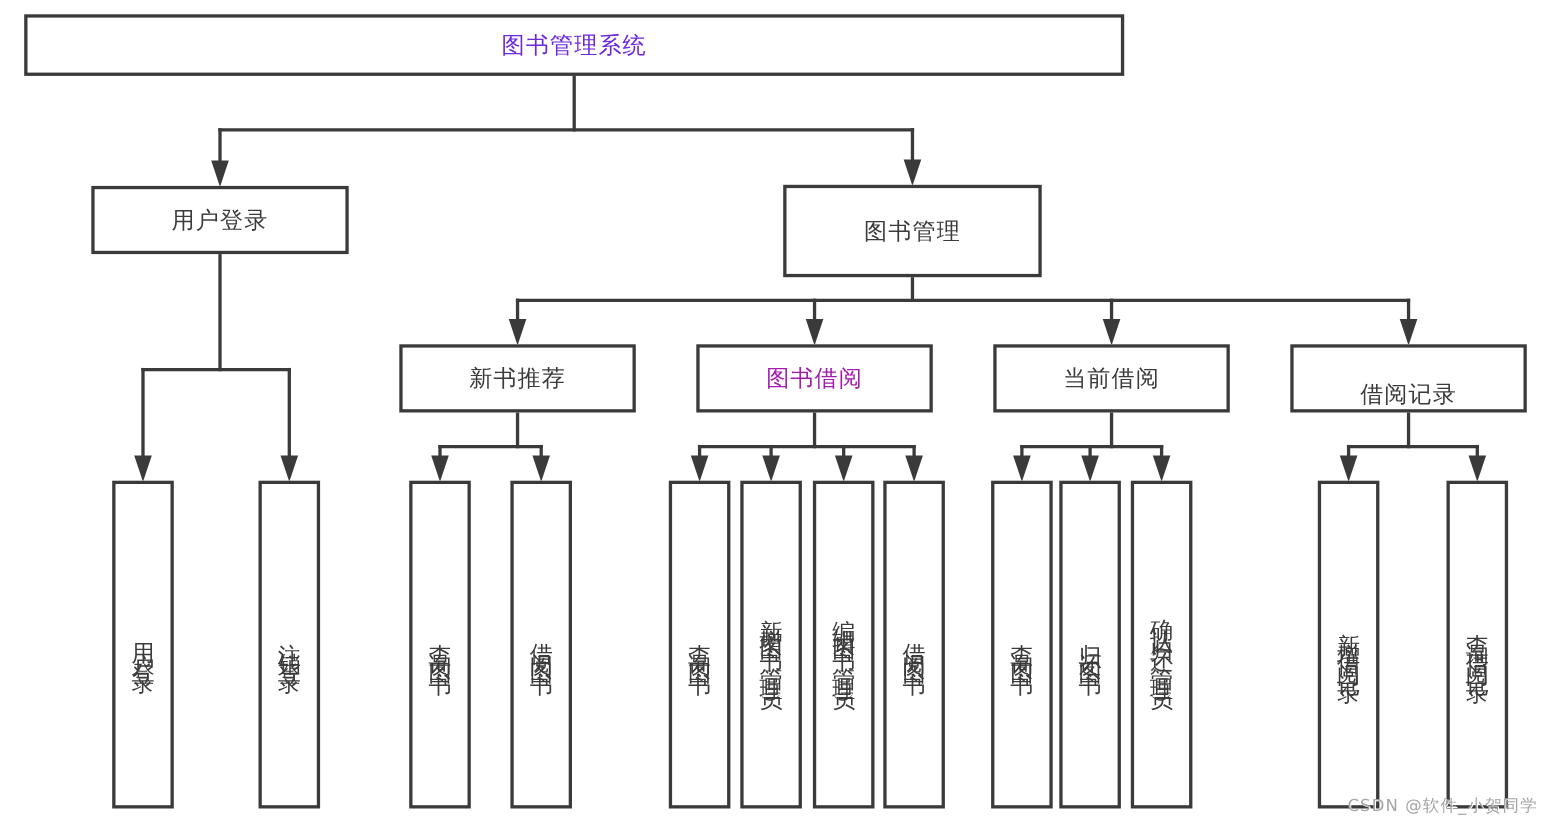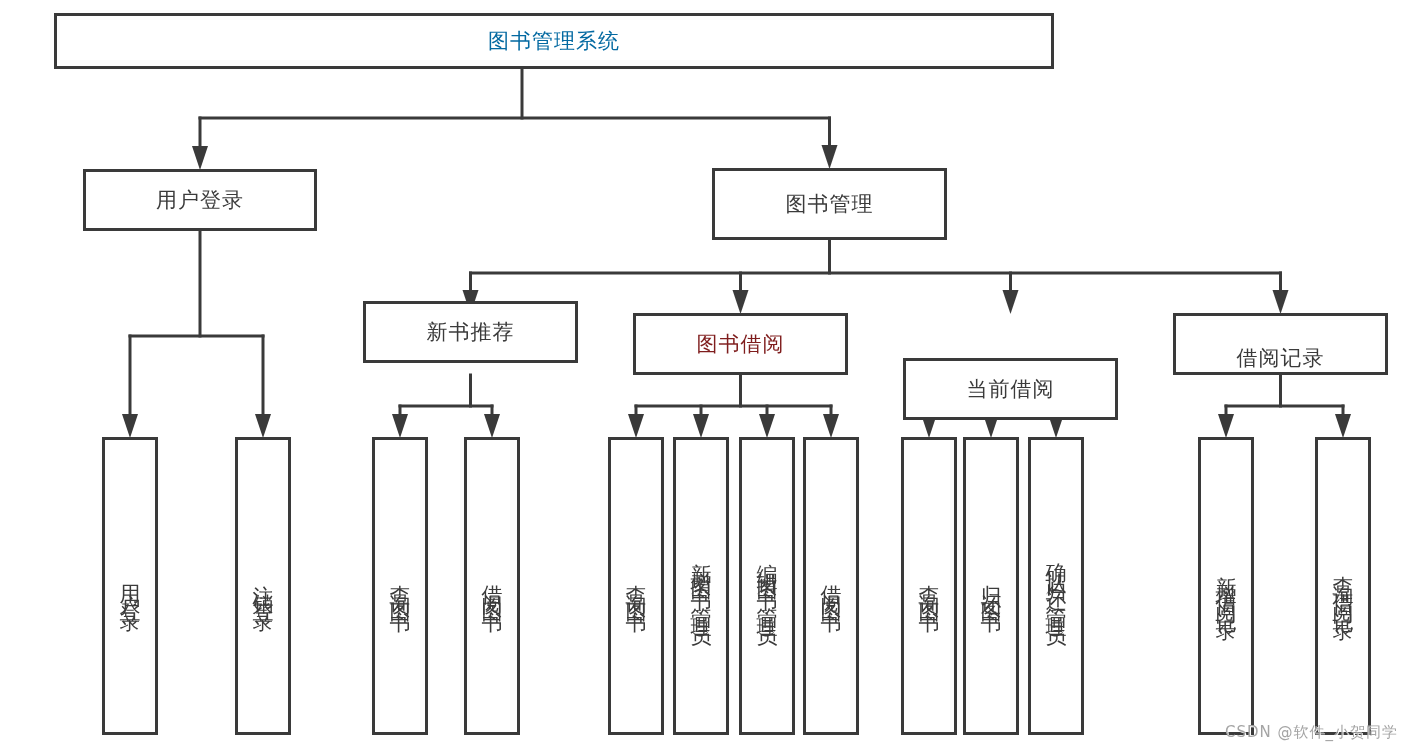--- a/index.html
+++ b/index.html
@@ -104,36 +104,36 @@
       <line x1="1056" y1="406" x2="1056" y2="419" stroke="#3a3a3a" stroke-width="3" stroke-linecap="square"></line>
       <polygon points="1048,414 1064,414 1056,438" fill="#3a3a3a"></polygon>
       <line x1="1280.5" y1="375" x2="1280.5" y2="406" stroke="#3a3a3a" stroke-width="3" stroke-linecap="square"></line>
       <line x1="1226" y1="406" x2="1343" y2="406" stroke="#3a3a3a" stroke-width="3" stroke-linecap="square"></line>
       <line x1="1226" y1="406" x2="1226" y2="419" stroke="#3a3a3a" stroke-width="3" stroke-linecap="square"></line>
       <polygon points="1218,414 1234,414 1226,438" fill="#3a3a3a"></polygon>
       <line x1="1343" y1="406" x2="1343" y2="419" stroke="#3a3a3a" stroke-width="3" stroke-linecap="square"></line>
       <polygon points="1335,414 1351,414 1343,438" fill="#3a3a3a"></polygon>
     </svg>
   <div id="nodes">
-      <div class="node" style="left: 22px; top: 13px; width: 1000px; height: 56px; border-color: rgb(58, 58, 58); background: rgb(255, 255, 255); color: #0369a1; margin-left: 32px;">
+      <div class="node" style="left: 22px; top: 13px; width: 1000px; height: 56px; border-color: rgb(58, 58, 58); background: rgb(255, 255, 255); color: #6d28d9;">
         <span class="node-label">图书管理系统</span>
       </div>
       <div class="node" style="left: 83px; top: 169px; width: 234px; height: 62px; border-color: rgb(58, 58, 58); background: rgb(255, 255, 255); color: rgb(59, 59, 59);">
         <span class="node-label">用户登录</span>
       </div>
-      <div class="node" style="left: 712px; top: 168px; width: 235px; height: 72px; border-color: rgb(58, 58, 58); background: rgb(255, 255, 255); color: rgb(59, 59, 59);">
+      <div class="node" style="left: 712px; top: 168px; width: 235px; height: 84px; border-color: rgb(58, 58, 58); background: rgb(255, 255, 255); color: rgb(59, 59, 59);">
         <span class="node-label">图书管理</span>
       </div>
-      <div class="node" style="left: 363px; top: 301px; width: 215px; height: 62px; border-color: rgb(58, 58, 58); background: rgb(255, 255, 255); color: rgb(59, 59, 59);">
+      <div class="node" style="left: 363px; top: 313px; width: 215px; height: 62px; border-color: rgb(58, 58, 58); background: rgb(255, 255, 255); color: rgb(59, 59, 59);">
         <span class="node-label">新书推荐</span>
       </div>
-      <div class="node" style="left: 633px; top: 313px; width: 215px; height: 62px; border-color: rgb(58, 58, 58); background: rgb(255, 255, 255); color: #7f1d1d;">
+      <div class="node" style="left: 633px; top: 313px; width: 215px; height: 62px; border-color: rgb(58, 58, 58); background: rgb(255, 255, 255); color: #a21caf;">
         <span class="node-label">图书借阅</span>
       </div>
-      <div class="node" style="left: 903px; top: 313px; width: 215px; height: 62px; border-color: rgb(58, 58, 58); background: rgb(255, 255, 255); color: rgb(59, 59, 59); margin-top: 45px;">
+      <div class="node" style="left: 903px; top: 313px; width: 215px; height: 62px; border-color: rgb(58, 58, 58); background: rgb(255, 255, 255); color: rgb(59, 59, 59);">
         <span class="node-label">当前借阅</span>
       </div>
       <div class="node" style="left: 1173px; top: 313px; width: 215px; height: 62px; border-color: rgb(58, 58, 58); background: rgb(255, 255, 255); color: rgb(59, 59, 59); align-items: flex-end;">
         <span class="node-label">借阅记录</span>
       </div>
       <div class="node vertical" style="left: 102px; top: 437px; width: 56px; height: 298px; border-color: rgb(58, 58, 58); background: rgb(255, 255, 255); color: rgb(59, 59, 59);">
         <span class="node-label">用户登录</span>
       </div>
       <div class="node vertical" style="left: 235px; top: 437px; width: 56px; height: 298px; border-color: rgb(58, 58, 58); background: rgb(255, 255, 255); color: rgb(59, 59, 59);">
         <span class="node-label">注销登录</span>

